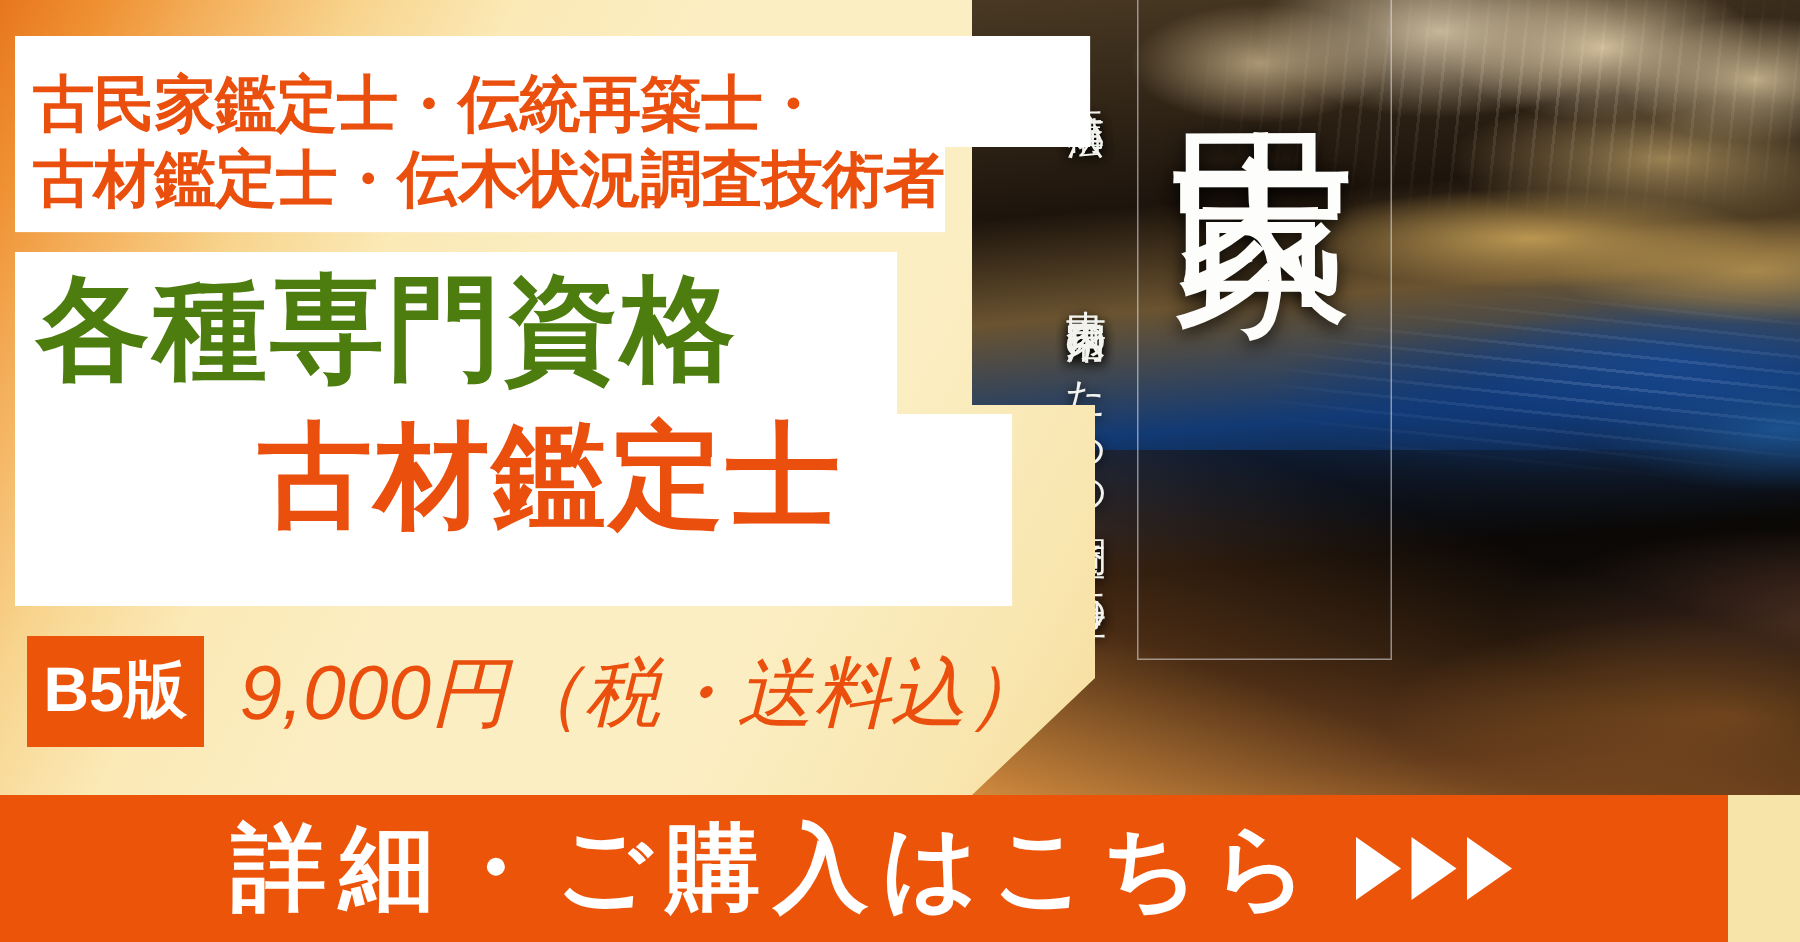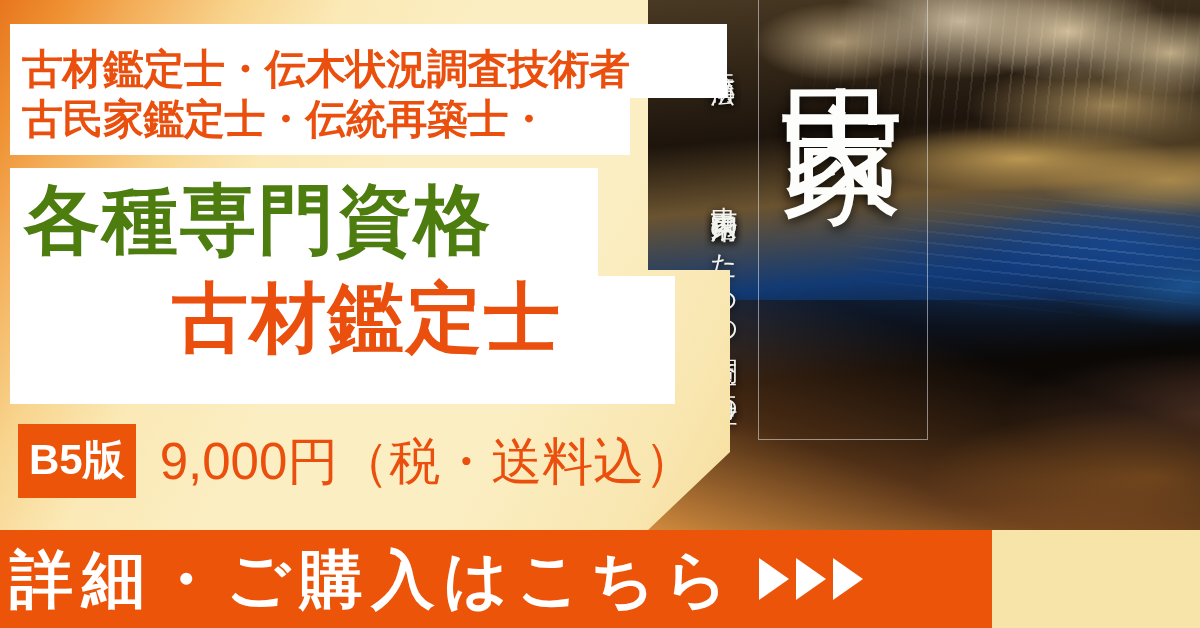--- a/index.html
+++ b/index.html
@@ -210,33 +210,34 @@
     white-space: nowrap;
   }
   .price-text {
     margin-left: 24px;
     color: #ea4f0d;
     font-size: 51px;
     font-weight: 400;
     line-height: 1;
     letter-spacing: 0px;
     white-space: nowrap;
+    font-style: italic;
   }
 
   
   .cta-bar {
     position: absolute;
     left: 0;
     top: 530px;
-    width: 992px;
+    width: 1152px;
     height: 98px;
     background: #ec5409;
     display: flex;
     align-items: center;
-    justify-content: flex-start;
+    justify-content: center;
   }
   .cta-text {
     color: #ffffff;
     font-size: 63px;
     font-weight: 700;
     letter-spacing: 9px;
     line-height: 1;
     white-space: nowrap;
     padding-left: 10px;
   }
@@ -270,22 +271,22 @@
   <div class="cover-sub cover-sub-a">伝統構法</div>
 
   <div class="cover-sub cover-sub-b">古民家活用のための調査と再生の</div>
 
   <div class="cover-title">古民家</div>
 
   <div class="cream-panel"></div>
 
   <div class="panel-top">
     <div class="qual-lines">
+      <div>古民家鑑定士・伝統再築士・</div>
       <div>古材鑑定士・伝木状況調査技術者</div>
-      <div>古民家鑑定士・伝統再築士・</div>
     </div>
   </div>
 
   <div class="panel-main">
     <div class="headline-1">各種専門資格</div>
     <div class="headline-2">古材鑑定士</div>
   </div>
 
   <div class="price-row">
     <span class="size-badge">B5版</span>

